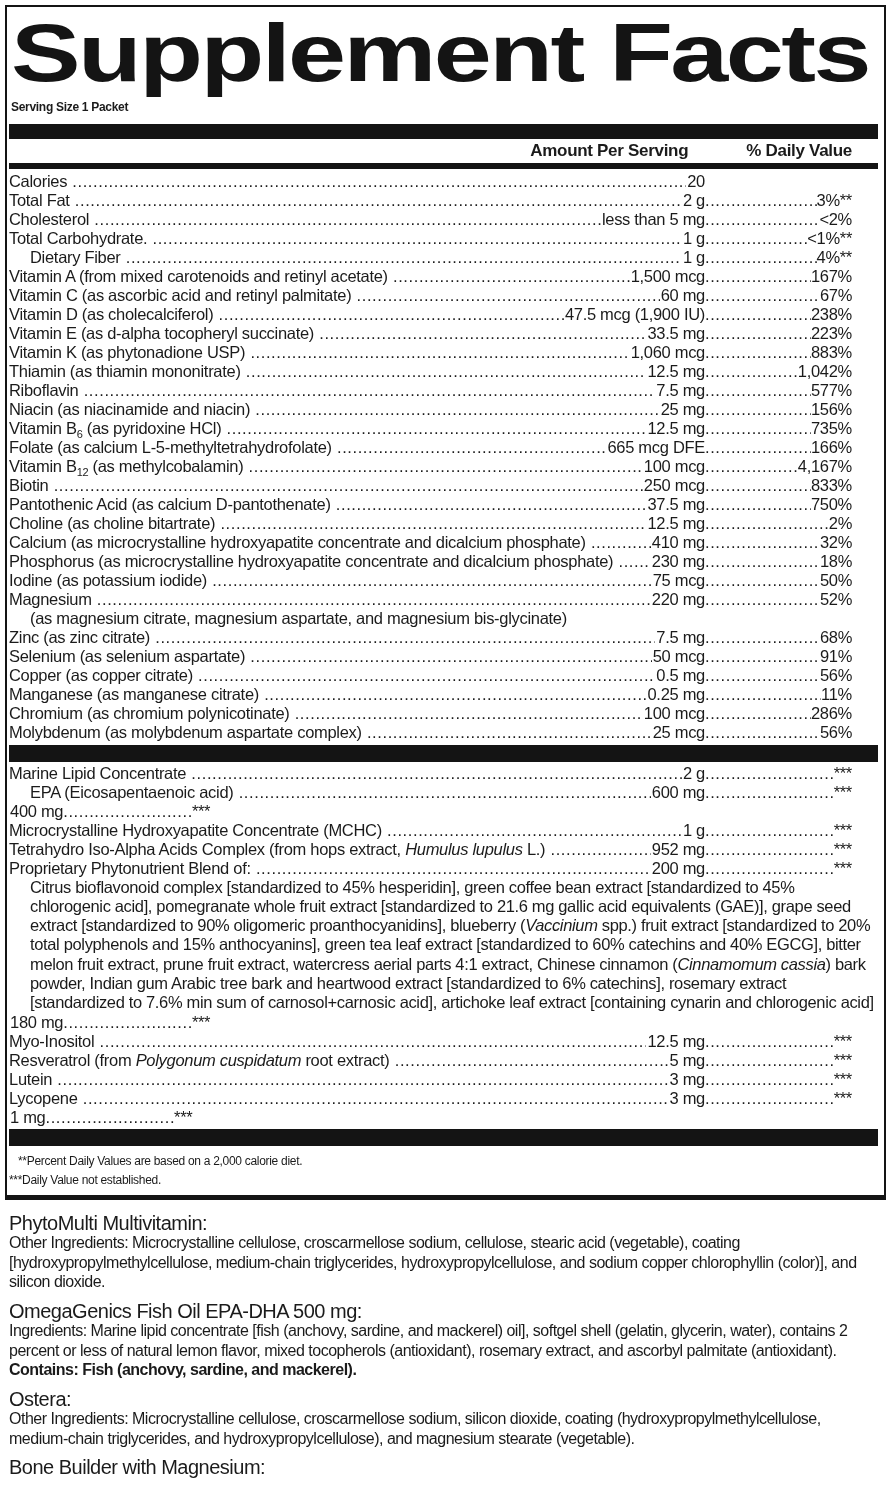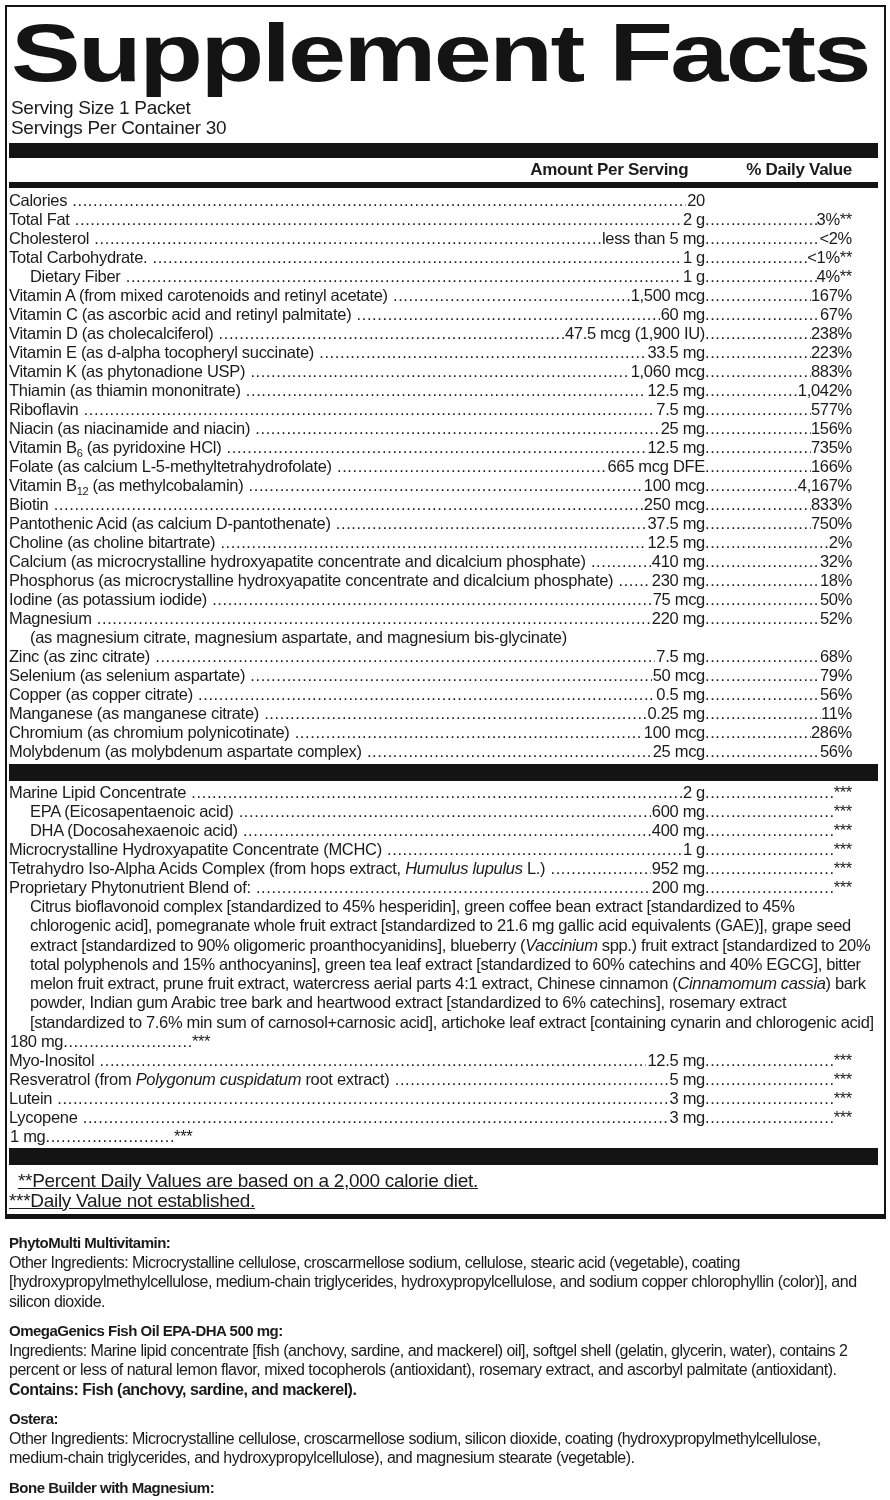--- a/index.html
+++ b/index.html
@@ -7,21 +7,21 @@
     width:890px;height:1500px;overflow:hidden;background:#ffffff;
     color:#1b1b1b;font-family:"Liberation Sans","DejaVu Sans",sans-serif;
     -webkit-font-smoothing:antialiased;
   }
   .panel{
     margin:5px 4px 0 5px;
     border:2.5px solid #141414;border-bottom-width:5px;
     padding:2px 6px 2px 2px;background:#fff;
   }
   .title-svg{display:block;margin:2px 0 1px 2px;}
-  .serving{font-size:19px;line-height:19.5px;letter-spacing:-0.3px;padding-left:2px;}
+  .serving{font-size:12px;line-height:19.5px;letter-spacing:-0.3px;padding-left:2px;font-weight:bold;}
   .bar{background:#141414;}
   .bar-1{height:15px;margin:6px 0 2px;}
   .bar-2{height:6px;margin:2px 0 3px;}
   .bar-3{height:17px;margin:3px 0 2px;}
   .bar-4{height:17px;margin:2px 0 3px;}
   .colhead{display:flex;align-items:baseline;font-weight:bold;font-size:17px;line-height:20px;letter-spacing:-0.3px;padding-right:26px;gap:7px;}
   .colhead .sp{flex:1 1 auto;}
   .colhead .gap{flex:0 0 44px;}
   .row{display:flex;align-items:flex-end;font-size:16.5px;line-height:19px;letter-spacing:-0.3px;padding-right:26px;}
   .lbl{flex:1 1 auto;min-width:0;white-space:nowrap;overflow:hidden;}
@@ -30,37 +30,36 @@
     letter-spacing:0.6px;
   }
   .amt{flex:0 0 auto;white-space:nowrap;padding-left:1px;}
   .tail{flex:0 0 147px;display:flex;align-items:baseline;min-width:0;}
   .mid{flex:1 1 auto;min-width:0;white-space:nowrap;overflow:hidden;}
   .dv{flex:0 0 auto;white-space:nowrap;}
   .ind .lbl{padding-left:21px;}
   .cont .lbl{overflow:visible;}
   sub{font-size:11px;line-height:0;letter-spacing:-0.3px;}
   .blend{font-size:16.5px;line-height:19.3px;letter-spacing:-0.35px;padding:0 4px 0 21px;}
-  .footnotes{font-size:19px;line-height:19.5px;letter-spacing:-0.3px;padding:3px 0 2px 0;text-decoration:underline;}
+  .footnotes{font-size:12px;line-height:19.5px;letter-spacing:-0.3px;padding:3px 0 2px 0;}
   .fn-1{padding-left:9px;}
   .footer{margin:14px 10px 0 9px;font-size:16px;line-height:19.5px;letter-spacing:-0.5px;}
   .fsec{margin-bottom:10px;}
-  .fhead{font-weight:bold;font-size:15px;}
+  .fhead{font-weight:normal;font-size:20px;}
 </style>
 </head>
 <body>
 
 <div class="panel">
 
   <svg class="title-svg" width="862" height="86" viewBox="0 0 862 86" aria-hidden="false">
     <text x="0" y="70" textLength="858" lengthAdjust="spacingAndGlyphs" fill="#141414" style="font-family:'Liberation Sans','DejaVu Sans',sans-serif;font-weight:bold;font-size:82px;letter-spacing:-2px;">Supplement Facts</text>
   </svg>
 
   <div class="serving">Serving Size 1 Packet</div>
-  <div class="serving">Servings Per Container 30</div>
 
   <div class="bar bar-1"></div>
 
   <div class="colhead">
     <span class="sp"></span>
     <span>Amount Per Serving</span>
     <span class="gap"></span>
     <span>% Daily Value</span>
   </div>
 
@@ -260,21 +259,21 @@
         <span class="tail">
           <span class="mid dotted"></span>
           <span class="dv">68%</span>
         </span>
       </div>
       <div class="row">
         <span class="lbl dotted">Selenium (as selenium aspartate)</span>
         <span class="amt">50 mcg</span>
         <span class="tail">
           <span class="mid dotted"></span>
-          <span class="dv">79%</span>
+          <span class="dv">91%</span>
         </span>
       </div>
       <div class="row">
         <span class="lbl dotted">Copper (as copper citrate)</span>
         <span class="amt">0.5 mg</span>
         <span class="tail">
           <span class="mid dotted"></span>
           <span class="dv">56%</span>
         </span>
       </div>
@@ -317,21 +316,20 @@
       </div>
       <div class="row ind">
         <span class="lbl dotted">EPA (Eicosapentaenoic acid)</span>
         <span class="amt">600 mg</span>
         <span class="tail">
           <span class="mid dotted"></span>
           <span class="dv">***</span>
         </span>
       </div>
       <div class="row ind">
-        <span class="lbl dotted">DHA (Docosahexaenoic acid)</span>
         <span class="amt">400 mg</span>
         <span class="tail">
           <span class="mid dotted"></span>
           <span class="dv">***</span>
         </span>
       </div>
       <div class="row">
         <span class="lbl dotted">Microcrystalline Hydroxyapatite Concentrate (MCHC)</span>
         <span class="amt">1 g</span>
         <span class="tail">

